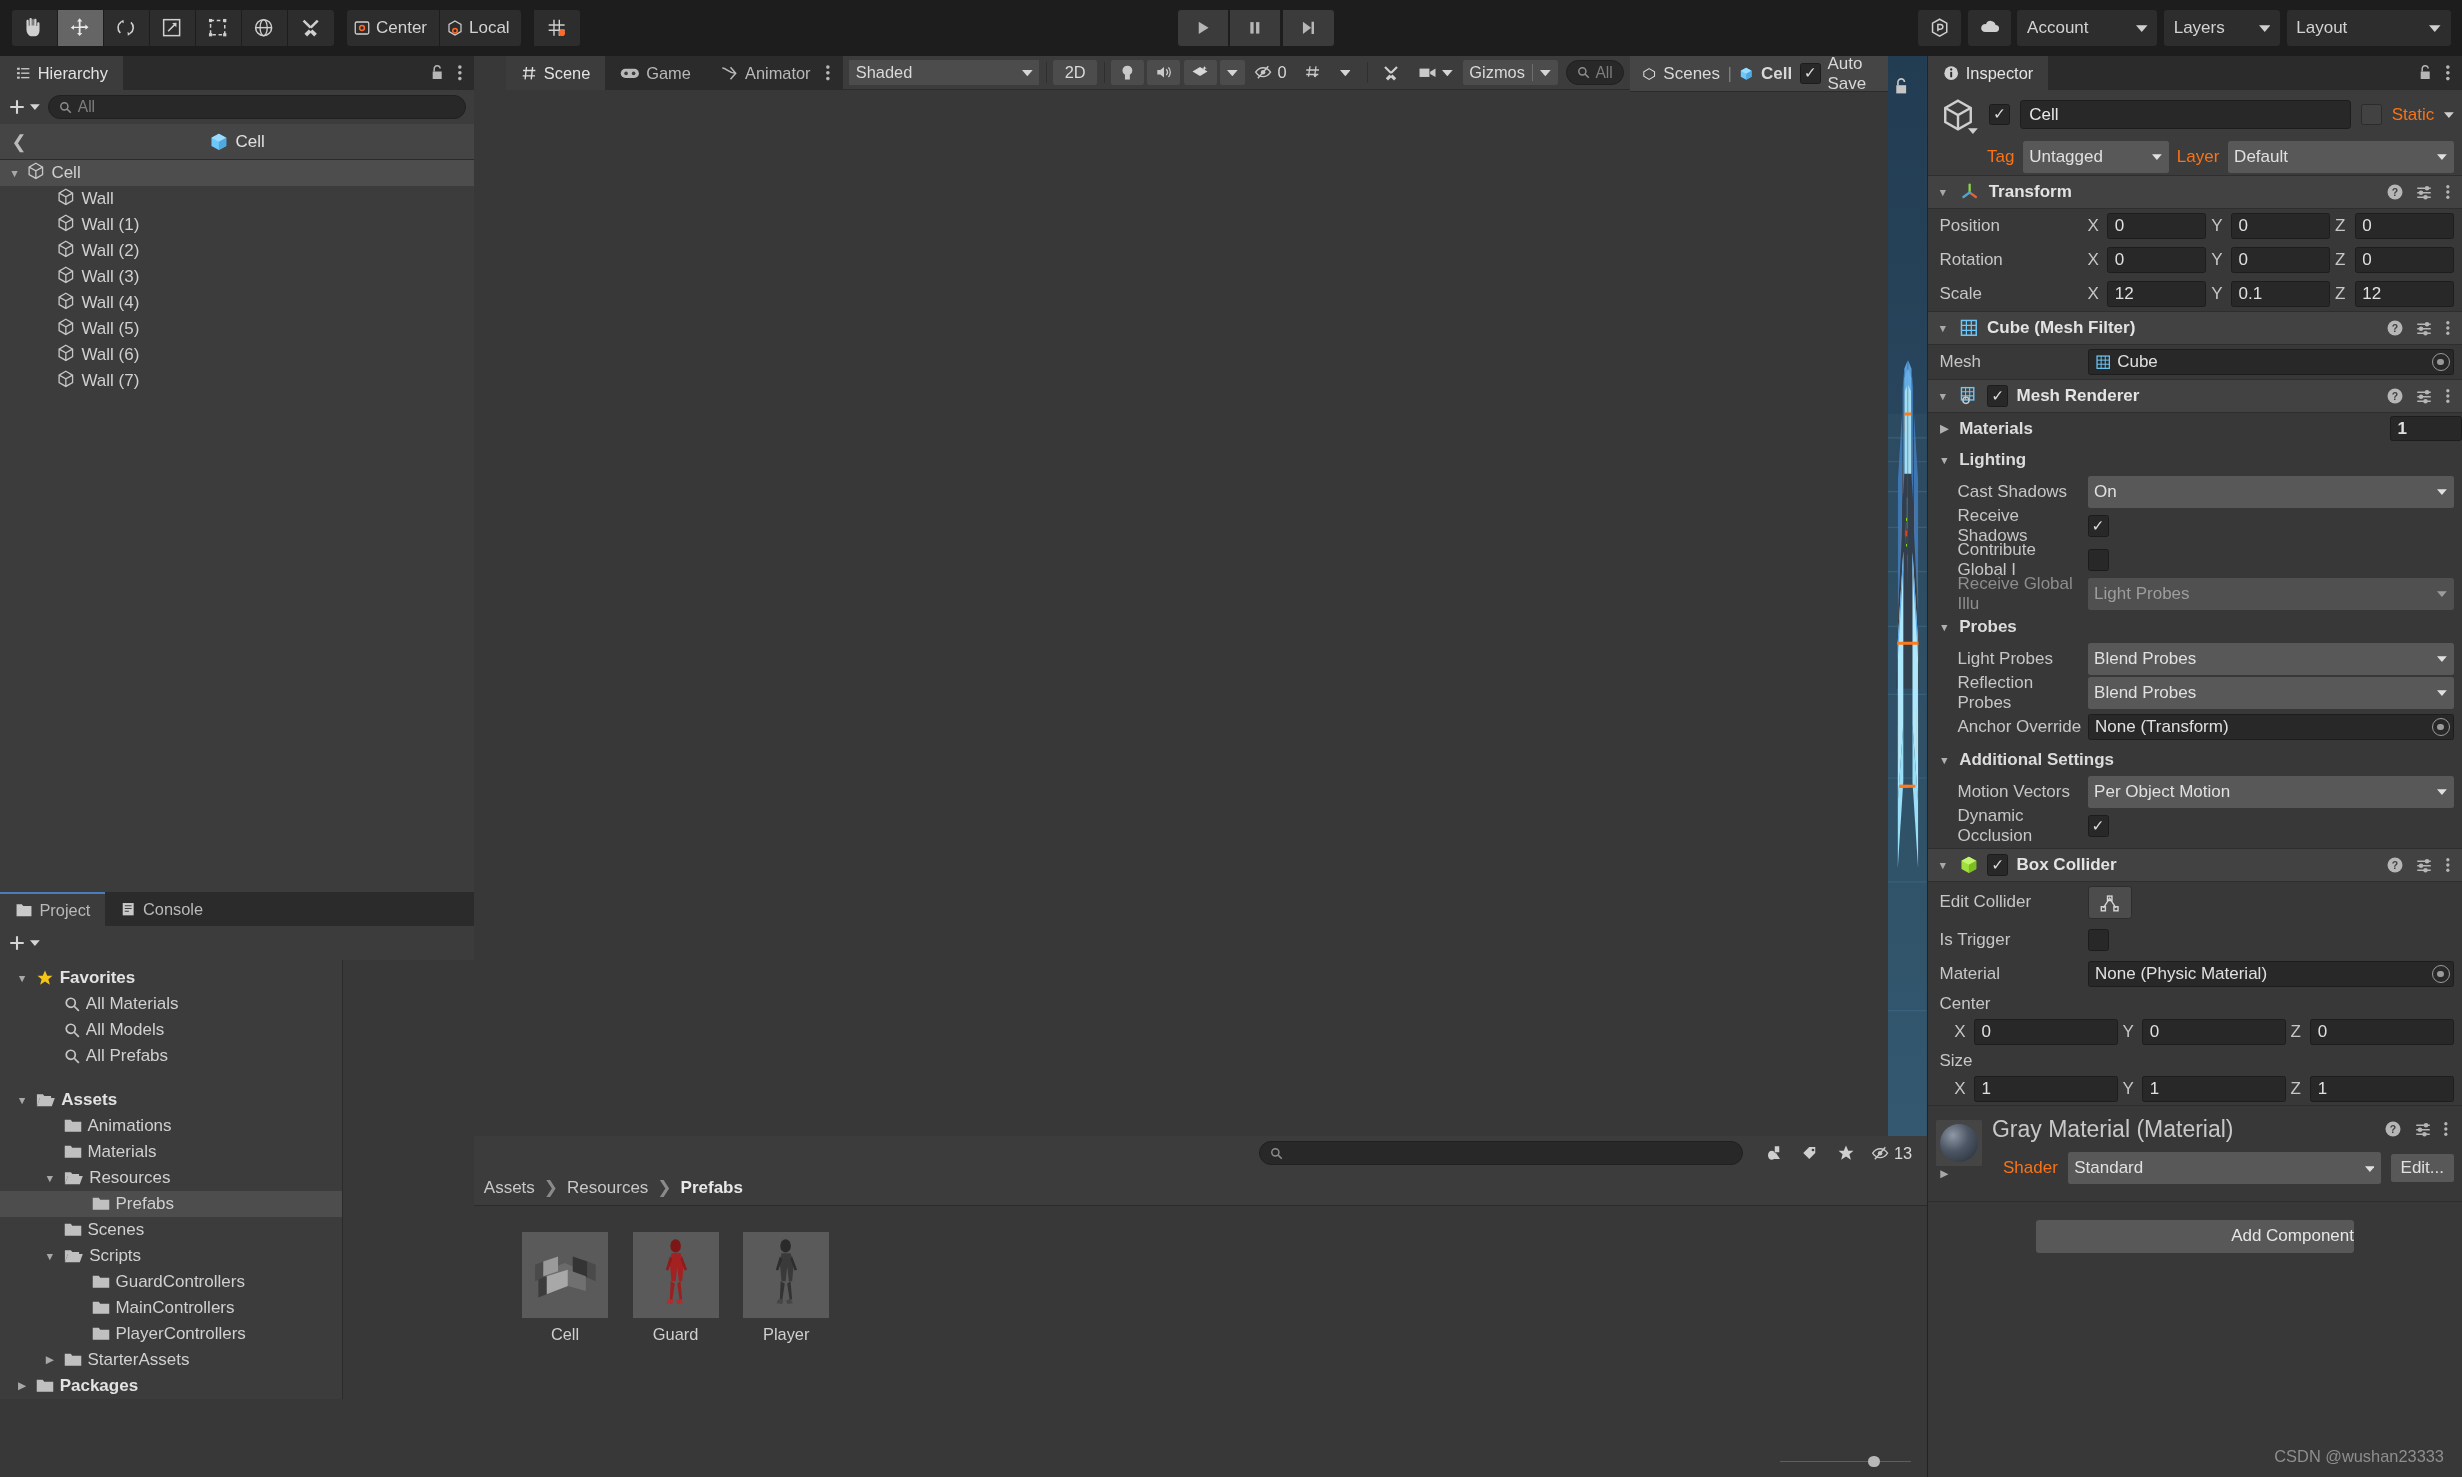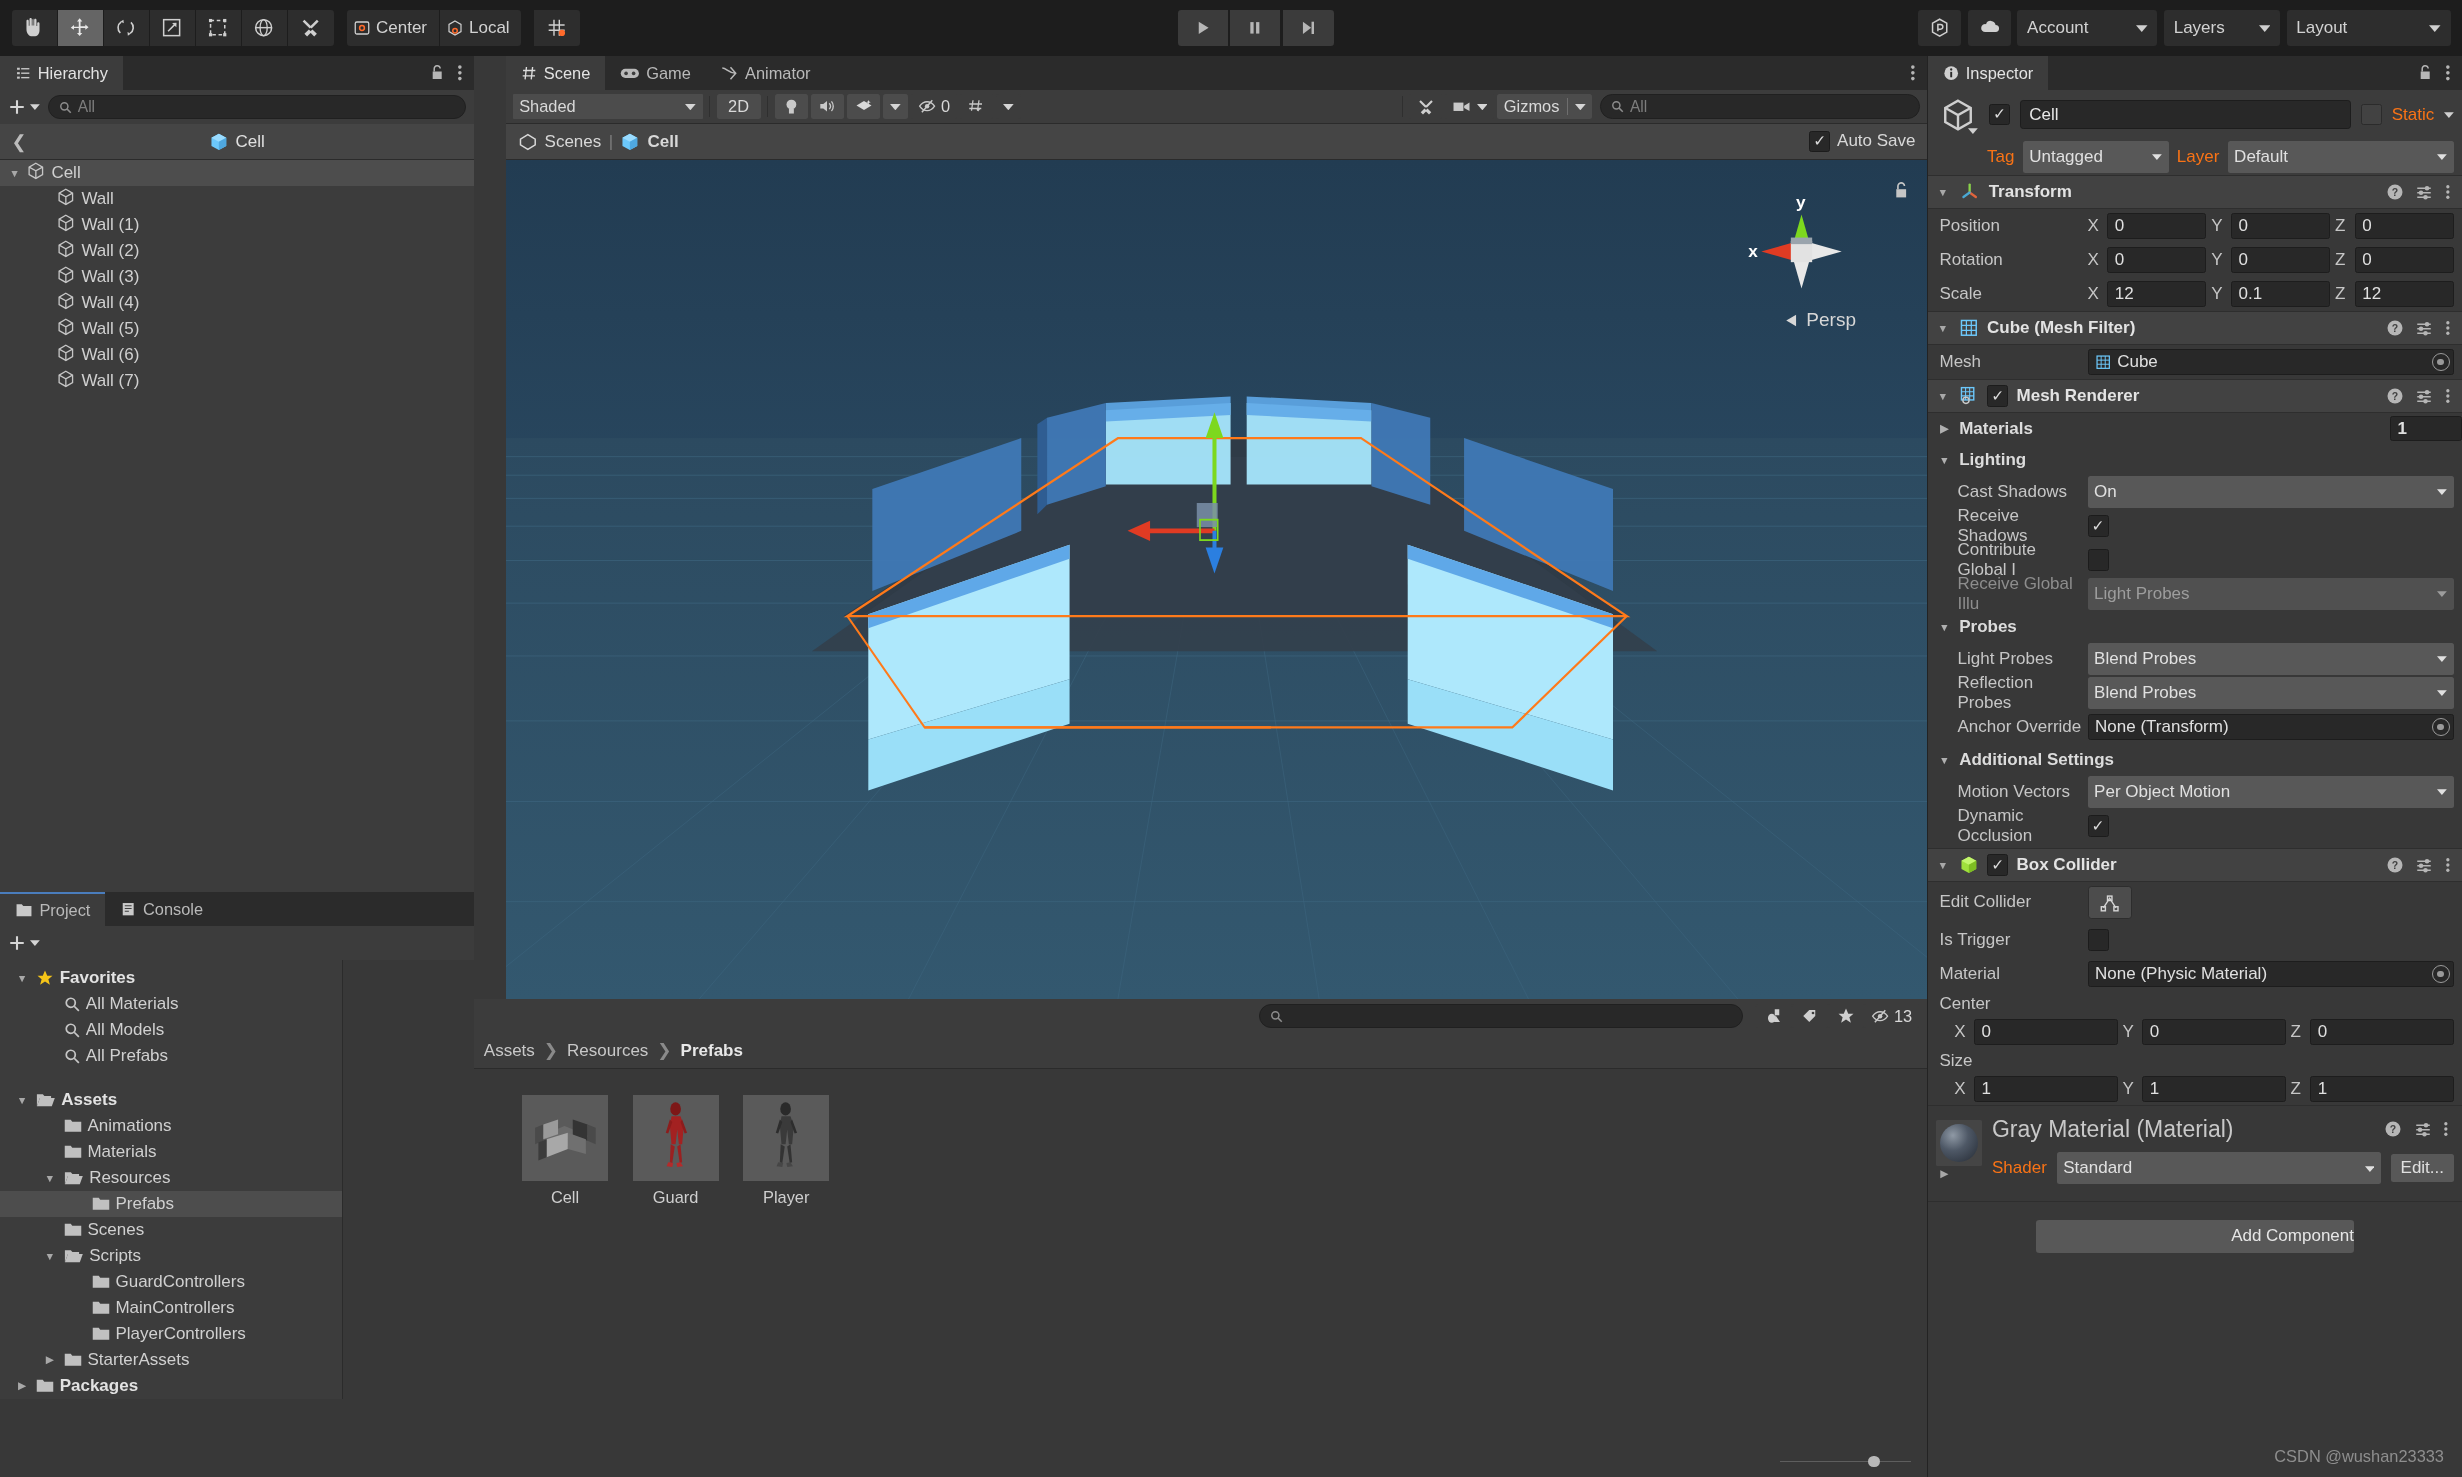--- a/index.html
+++ b/index.html
@@ -623,21 +623,21 @@
                 <path fill="#c0c0c0" d="M1 2h8l2 2.5h12V18H1z"></path>
               </svg>
               <span style="font-weight:bold;color:#e2e2e2;">Packages</span>
             </div>
           </div>
       </div>
     </div>
 
     <div class="col-mid">
 
-      <div style="display:flex;flex-direction:column;height:943px;padding-left:32px;">
+      <div style="display:flex;flex-direction:row;height:1080px;padding-left:32px;">
         <div class="tabbar">
           <div class="tab active">
             <svg width="16.4" height="16.4" viewBox="0 0 24 24">
                 <path stroke="#dcdcdc" stroke-width="2" d="M8 3L6 21M17 3l-2 18M3 8h18M2.5 16h18"></path>
               </svg>
             <span>Scene</span>
           </div>
           <div class="tab">
             <svg width="19.7" height="14.8" viewBox="0 0 26 18">
                 <rect x="1" y="3" width="24" height="12" rx="6" fill="#b9b9b9"></rect>
@@ -1381,21 +1381,21 @@
                     <circle cx="8" cy="13" r="3" fill="#b6b6b6"></circle>
                     <circle cx="14" cy="19" r="3" fill="#b6b6b6"></circle>
                   </svg>
                 <svg width="5.7" height="18" viewBox="0 0 6 24">
                     <circle cx="3" cy="5" r="2.2" fill="#b6b6b6"></circle>
                     <circle cx="3" cy="12" r="2.2" fill="#b6b6b6"></circle>
                     <circle cx="3" cy="19" r="2.2" fill="#b6b6b6"></circle>
                   </svg>
               </div>
             </div>
-            <div style="display:flex;align-items:center;gap:9.8px;">
+            <div style="display:flex;align-items:center;gap:9.8px;margin-left:11px;">
               <span class="lbl-s">Shader</span>
               <div class="dd" style="flex:1">
                 <span>Standard</span>
                 <svg width="9.8" height="7.4" viewBox="0 0 12 8">
                     <path fill="#e0e0e0" d="M0 1h12L6 8z"></path>
                   </svg>
               </div>
               <div style="height:28px;background:#585858;border-radius:2.5px;display:flex;align-items:center;padding:0 9.8px;font-size:17px;color:#e0e0e0;">
                 <span>Edit...</span>
               </div>

